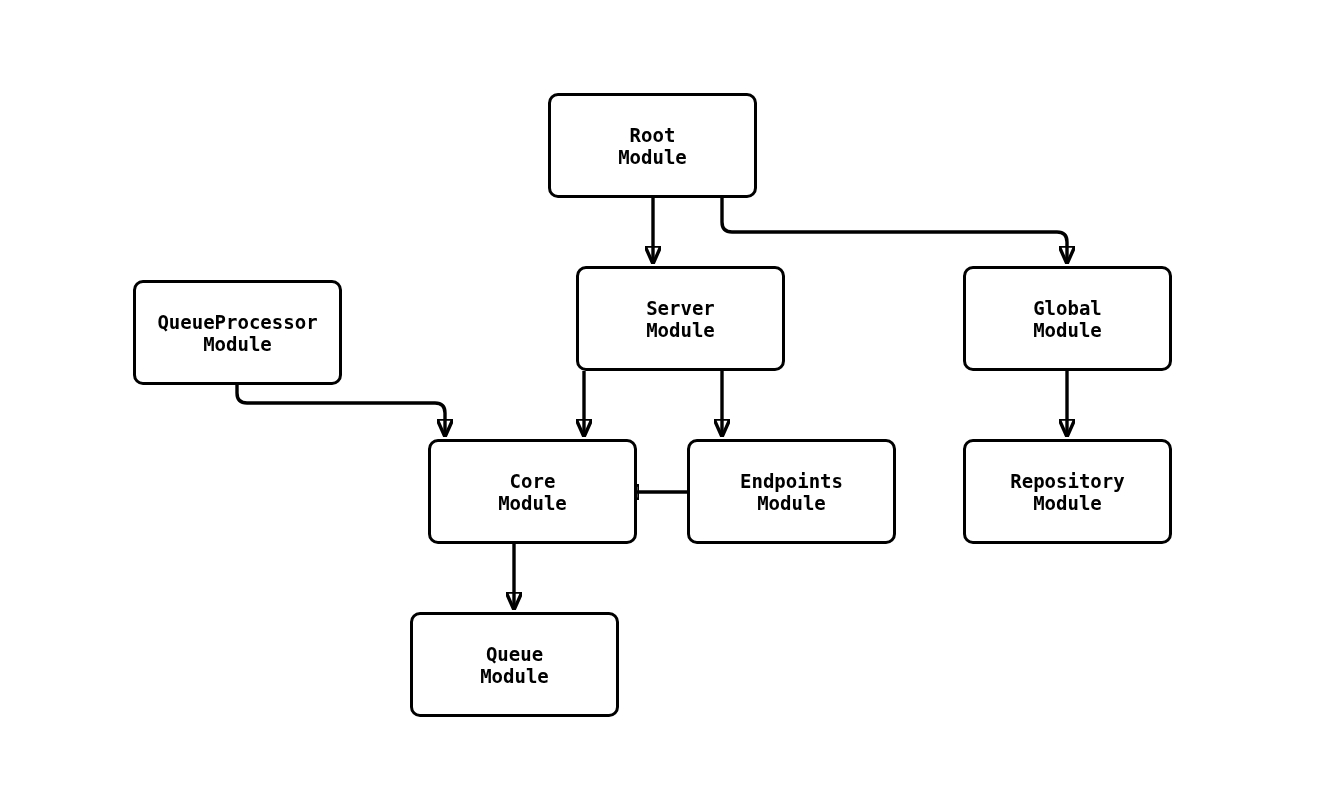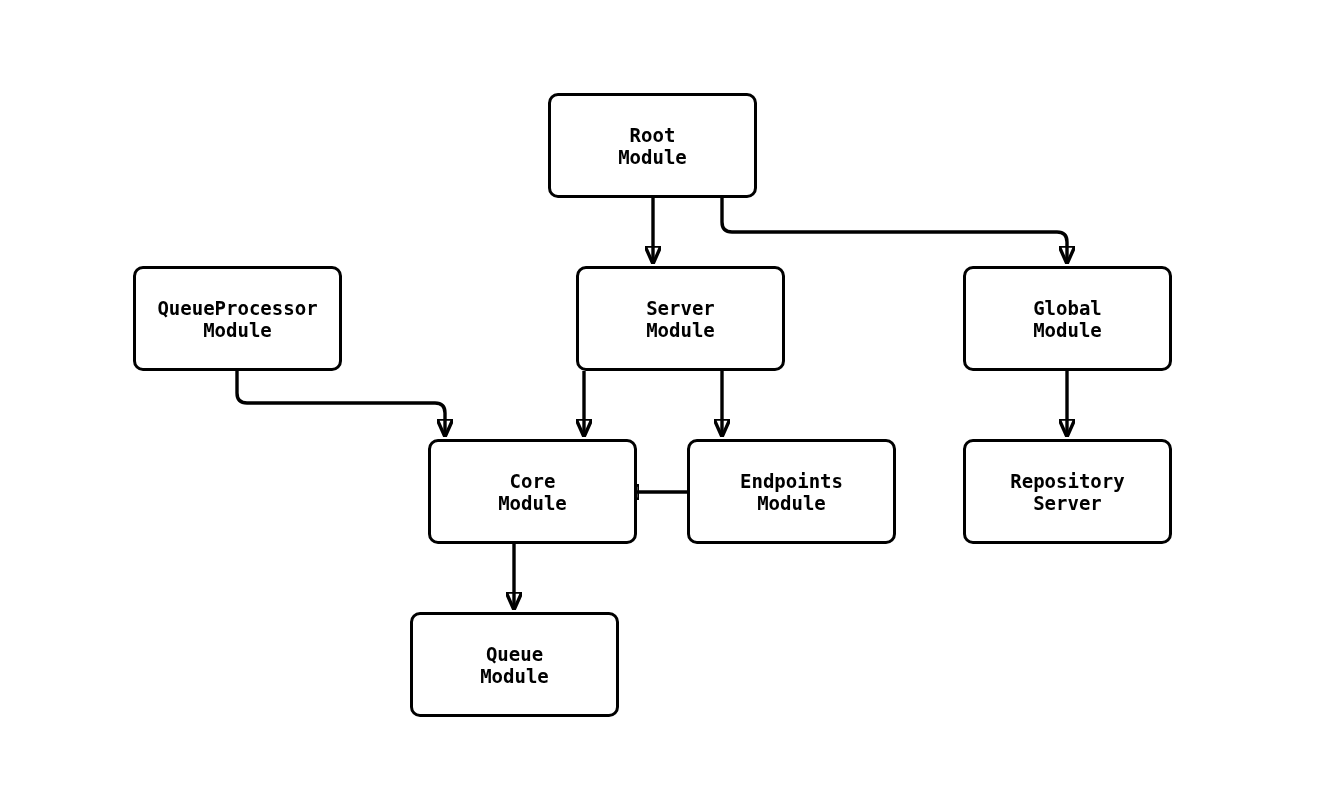--- a/index.html
+++ b/index.html
@@ -73,21 +73,21 @@
   <div class="node" style="left:548px; top:93px;">
     <span class="label">Root
 Module</span>
   </div>
 
   <div class="node" style="left:576px; top:266px;">
     <span class="label">Server
 Module</span>
   </div>
 
-  <div class="node" style="left:133px; top:266px;">
+  <div class="node" style="left:133px; top:280px;">
     <span class="label">QueueProcessor
 Module</span>
   </div>
 
   <div class="node" style="left:963px; top:266px;">
     <span class="label">Global
 Module</span>
   </div>
 
   <div class="node" style="left:428px; top:439px;">
@@ -95,21 +95,21 @@
 Module</span>
   </div>
 
   <div class="node" style="left:687px; top:439px;">
     <span class="label">Endpoints
 Module</span>
   </div>
 
   <div class="node" style="left:963px; top:439px;">
     <span class="label">Repository
-Server</span>
+Module</span>
   </div>
 
   <div class="node" style="left:410px; top:612px;align-items:center;">
     <span class="label">Queue
 Module</span>
   </div>
 
 </div>
 
 </body></html>

